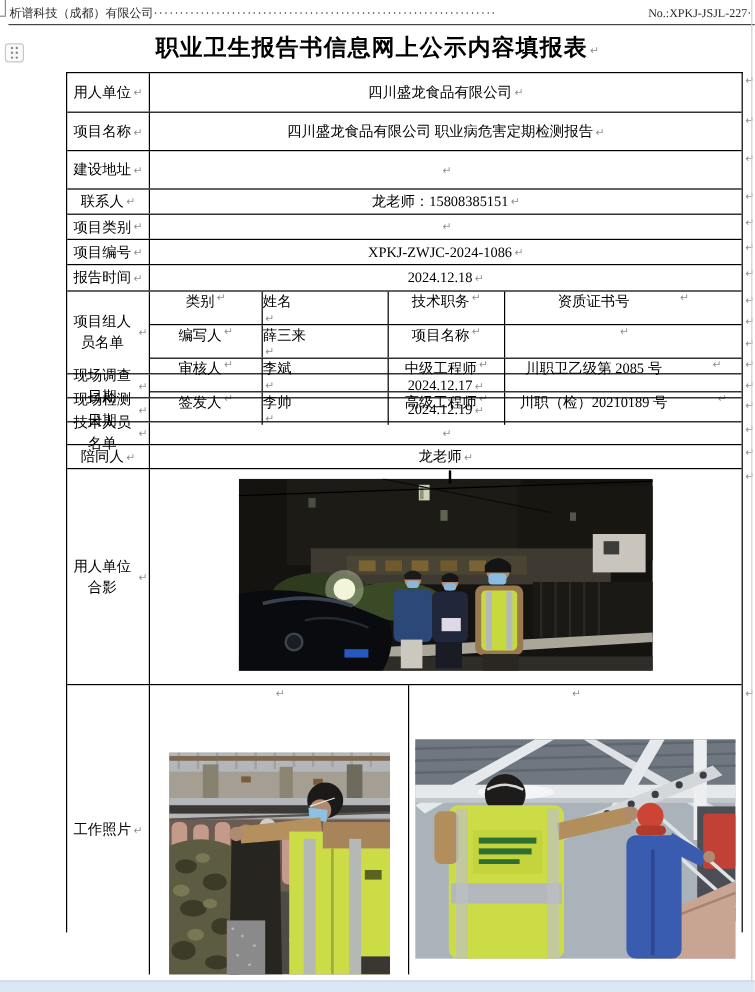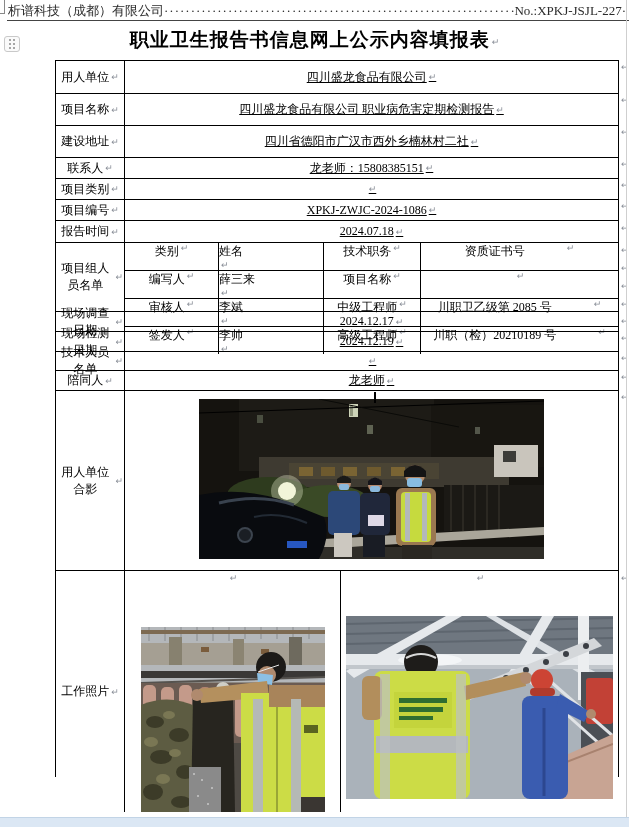--- a/index.html
+++ b/index.html
@@ -3,21 +3,21 @@
 <meta charset="utf-8">
 <style>
   * { margin:0; padding:0; box-sizing:border-box; }
   html,body { width:629px; height:827px; background:#fff; overflow:hidden; }
   body { font-family:"Liberation Serif", serif; color:#000; position:relative; }
 
   .page { position:absolute; inset:0; background:#fff; }
 
   
   .hdr { position:absolute; left:8px; top:3px; width:618px; height:16px;
-         font-size:13px; color:#2b2b2b; white-space:nowrap; overflow:hidden;
+         font-size:10px; color:#2b2b2b; white-space:nowrap; overflow:hidden;
          display:flex; align-items:center; }
   .hdr .dots { letter-spacing:1px; overflow:hidden; flex:1; }
   .hdr-line { position:absolute; left:7px; top:20px; width:622px; height:0;
               border-top:1px solid #444; }
   .margin-mark-v { position:absolute; left:4px; top:0; width:0; height:13px; border-left:1px solid #888; }
   .margin-mark-h { position:absolute; left:0; top:13px; width:5px; height:0; border-top:1px solid #888; }
 
   
   .table-handle { position:absolute; left:4px; top:36px; width:16px; height:16px;
                   border:1px solid #c9c9c9; border-radius:3px; background:#fafafa;
@@ -36,21 +36,21 @@
 
   
   .tbl { position:absolute; left:55px; top:60px; width:564px; height:717px;
          border:1.5px solid #000; border-bottom:none; display:flex; flex-direction:column;
          font-size:12px; background:#fff; }
   .trow { display:flex; border-bottom:1px solid #000; flex:0 0 auto; }
   .trow:last-child { border-bottom:none; flex:1 1 auto; }
   .lcell { width:69px; border-right:1px solid #000; display:flex; align-items:center;
            justify-content:center; text-align:center; padding:1px; flex:0 0 auto; }
   .vcell { flex:1; display:flex; align-items:center; justify-content:center;
-           text-align:center; padding:1px 3px; position:relative;text-decoration:underline; }
+           text-align:center; padding:1px 3px; position:relative; }
 
   
   .team { flex:1; display:flex; flex-direction:column; }
   .srow { flex:1; display:flex; border-bottom:1px solid #000; }
   .srow:last-child { border-bottom:none; }
   .sc { border-right:1px solid #000; display:flex; align-items:flex-start; justify-content:center; }
   .sc:last-child { border-right:none;gap:40px; }
   .sc.c1 { width:94px; } .sc.c2 { width:105px;flex-direction:column; } .sc.c3 { width:97px; } .sc.c4 { flex:1; }
 
   
@@ -125,21 +125,20 @@
           <span class="pc">↵</span>
         </div>
     </div>
 
     <div class="trow" style="height:32px">
       <div class="lcell">
           <span>建设地址</span>
           <span class="pc">↵</span>
         </div>
       <div class="vcell">
-          <span>四川省德阳市广汉市西外乡楠林村二社</span>
           <span class="pc">↵</span>
         </div>
     </div>
 
     <div class="trow" style="height:21px">
       <div class="lcell">
           <span>联系人</span>
           <span class="pc">↵</span>
         </div>
       <div class="vcell">
@@ -168,21 +167,21 @@
           <span class="pc">↵</span>
         </div>
     </div>
 
     <div class="trow" style="height:22px">
       <div class="lcell">
           <span>报告时间</span>
           <span class="pc">↵</span>
         </div>
       <div class="vcell">
-          <span>2024.07.18</span>
+          <span>2024.12.18</span>
           <span class="pc">↵</span>
         </div>
     </div>
 
     <div class="trow" style="height:69px">
       <div class="lcell">
           <span>项目组人员名单</span>
           <span class="pc">↵</span>
         </div>
       <div class="team">

